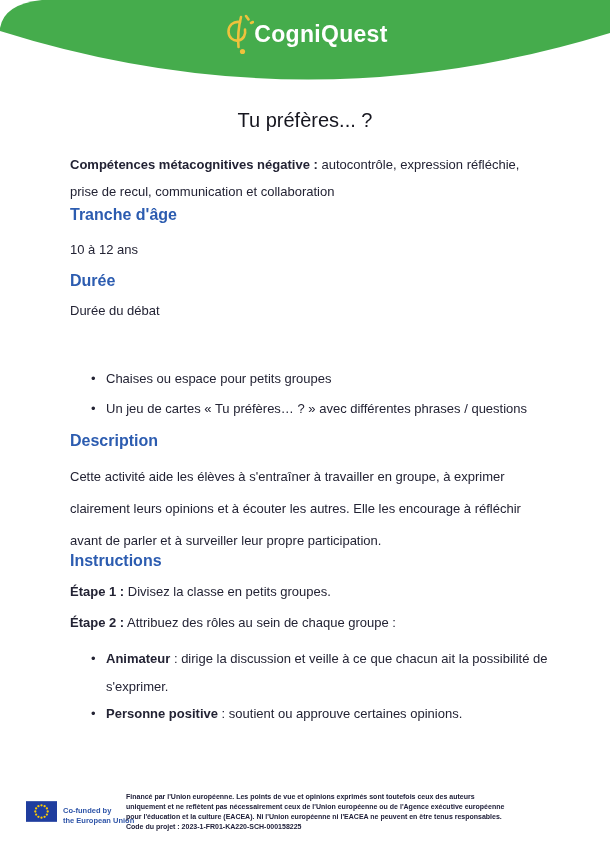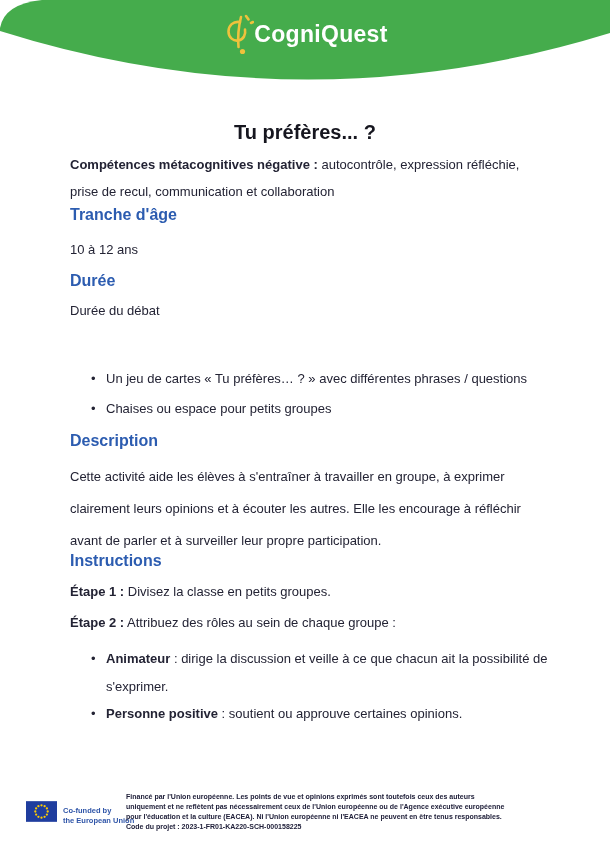--- a/index.html
+++ b/index.html
@@ -17,22 +17,22 @@
   .header svg.banner{display:block;}
   .brand{
     position:absolute;top:12px;left:0;right:0;
     display:flex;justify-content:center;align-items:center;
   }
   .brand-name{
     color:#ffffff;font-size:23px;font-weight:700;letter-spacing:.3px;
   }
   
   .title{
-    position:absolute;top:109px;left:0;right:0;margin:12px;
-    text-align:center;font-size:20px;font-weight:700;color:#16161f;
+    position:absolute;top:109px;left:0;right:0;margin:0;
+    text-align:center;font-size:20px;font-weight:400;color:#16161f;
   }
   .h2{
     position:absolute;left:70px;margin:0;
     color:#2c5cb0;font-size:16px;font-weight:700;
   }
   .p{
     position:absolute;left:70px;margin:0;
     font-size:13px;color:#232334;
   }
   .intro{top:151px;width:475px;line-height:27px;}
@@ -103,22 +103,22 @@
 
   <p class="p intro"><b>Compétences métacognitives négative : </b><span>autocontrôle, expression réfléchie, prise de recul, communication et collaboration</span></p>
 
   <h2 class="h2 h-age">Tranche d'âge</h2>
   <p class="p v-age">10 à 12 ans</p>
 
   <h2 class="h2 h-duree">Durée</h2>
   <p class="p v-duree">Durée du débat</p>
 
   <ul class="doc-list materials">
+    <li>Chaises ou espace pour petits groupes</li>
     <li>Un jeu de cartes « Tu préfères… ? » avec différentes phrases / questions</li>
-    <li>Chaises ou espace pour petits groupes</li>
   </ul>
 
   <h2 class="h2 h-desc">Description</h2>
   <p class="p v-desc">Cette activité aide les élèves à s'entraîner à travailler en groupe, à exprimer clairement leurs opinions et à écouter les autres. Elle les encourage à réfléchir avant de parler et à surveiller leur propre participation.</p>
 
   <h2 class="h2 h-instr">Instructions</h2>
   <p class="p step step1"><b>Étape 1 :</b><span> Divisez la classe en petits groupes.</span></p>
   <p class="p step step2"><b>Étape 2 :</b><span> Attribuez des rôles au sein de chaque groupe :</span></p>
 
   <ul class="doc-list roles">

